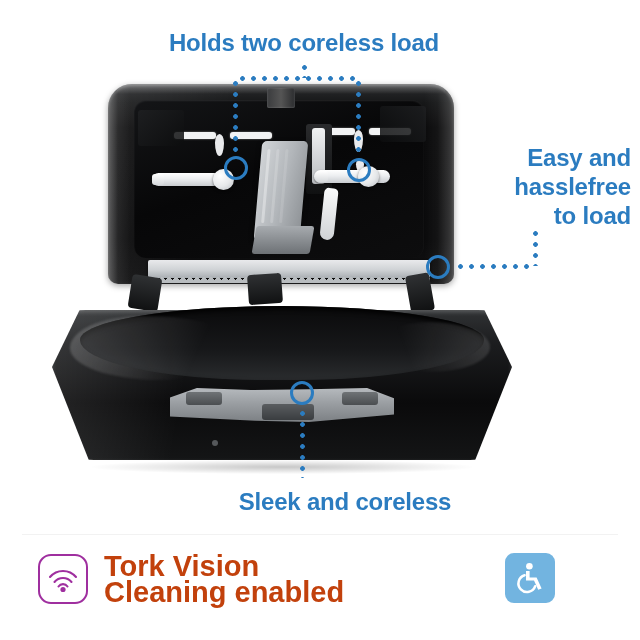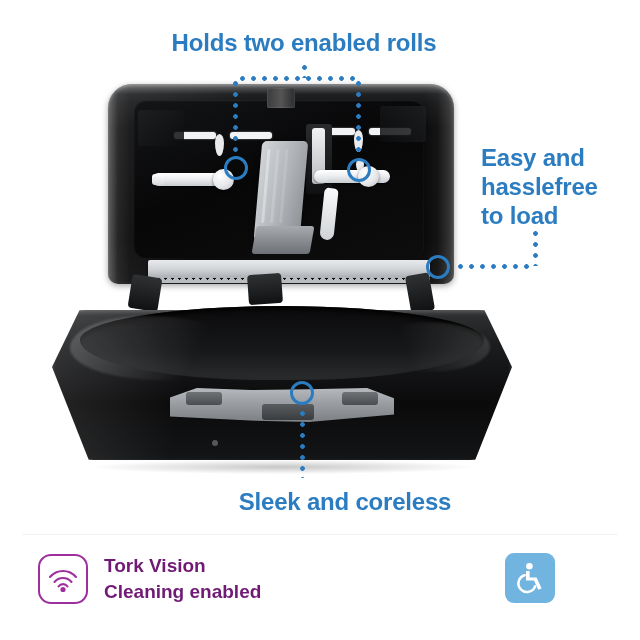--- a/index.html
+++ b/index.html
@@ -23,21 +23,21 @@
   .callout-label {
     position: absolute;
     color: #2b7cc0;
     font-weight: bold;
     font-size: 24px;
     line-height: 29px;
     letter-spacing: -0.2px;
     white-space: pre-line;
   }
   #label-top      { left: 144px; top: 28px;  width: 320px; text-align: center; }
-  #label-right    { left: 481px; top: 143px; width: 150px; text-align: left; }
+  #label-right    { left: 481px; top: 143px; width: 150px; text-align: right; }
   #label-bottom   { left: 180px; top: 487px; width: 330px; text-align: center; }
 
   
   .dots-h, .dots-v {
     position: absolute;
   }
   .dots-h {
     height: 5px;
     background-image: radial-gradient(circle, #2b7cc0 0 2.2px, transparent 2.3px);
     background-size: 11px 5px;
@@ -269,21 +269,21 @@
     position: absolute; left: 38px; top: 8px;
     display: flex; align-items: center; gap: 16px;
   }
   #vision-icon {
     width: 50px; height: 50px;
     border: 2.5px solid #9f2f9f; border-radius: 13px;
     display: flex; align-items: center; justify-content: center;
     flex: 0 0 auto;
   }
   #vision-text {
-    color: #701a75; font-weight: bold; font-size: 19px; line-height: 26px;
+    color: #c2410c; font-weight: bold; font-size: 29px; line-height: 26px;
     white-space: pre-line;
   }
 
   #accessible-badge {
     position: absolute; left: 505px; top: 8px;
     width: 50px; height: 50px;
     background: #72b4e0; border-radius: 9px;
     display: flex; align-items: center; justify-content: center;
   }
 </style>
@@ -350,21 +350,21 @@
       <div id="bracket">
         <div class="bracket-slot" style="left:16px;"></div>
         <div class="bracket-slot" style="right:16px;"></div>
       </div>
       <div id="bracket-notch" style="left:210px;top:112px;"></div>
       <div id="base-screw"></div>
       <div id="base-shadow"></div>
     </div>
   </div>
 
-  <div id="label-top" class="callout-label">Holds two enabled rolls</div>
+  <div id="label-top" class="callout-label">Holds two coreless load</div>
 
   <div class="dots-v" style="left:302px; top:62px;  height:16px;"></div>
 
   <div class="dots-h" style="left:237px; top:76px;  width:124px;"></div>
 
   <div class="dots-v" style="left:233px; top:78px;  height:76px;"></div>
 
   <div class="dots-v" style="left:356px; top:78px;  height:78px;"></div>
 
   <div class="callout-circle" style="left:224px; top:156px; width:24px; height:24px;"></div>

